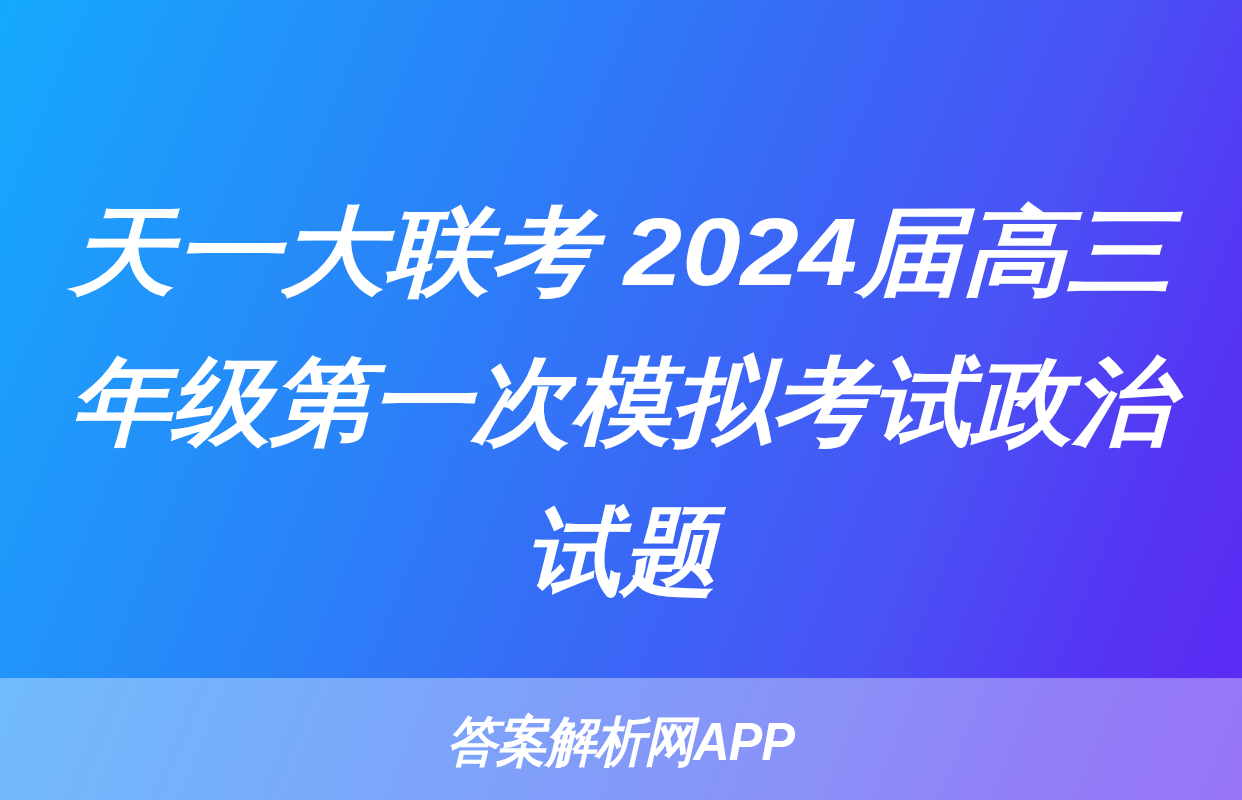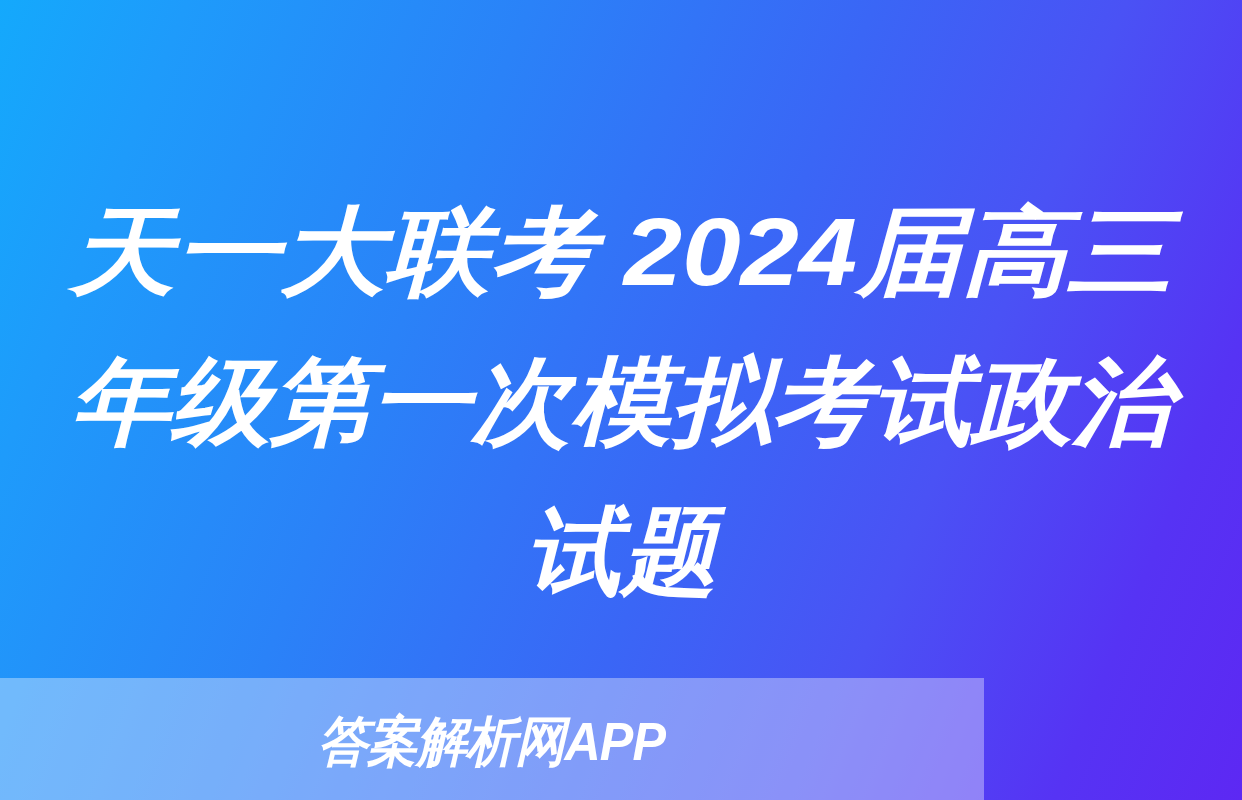--- a/index.html
+++ b/index.html
@@ -53,21 +53,21 @@
   .title-line.last {
     letter-spacing: 0px;
     font-style: italic;
   }
 
   
   #footer-band {
     position: absolute;
     left: 0;
     top: 678px;
-    width: 984px;
+    width: 1242px;
     height: 122px;
     background: rgba(255, 255, 255, 0.36);
     display: flex;
     align-items: center;
     justify-content: center;
   }
   #footer-text {
     color: #ffffff;
     font-weight: 700;
     font-style: italic;

